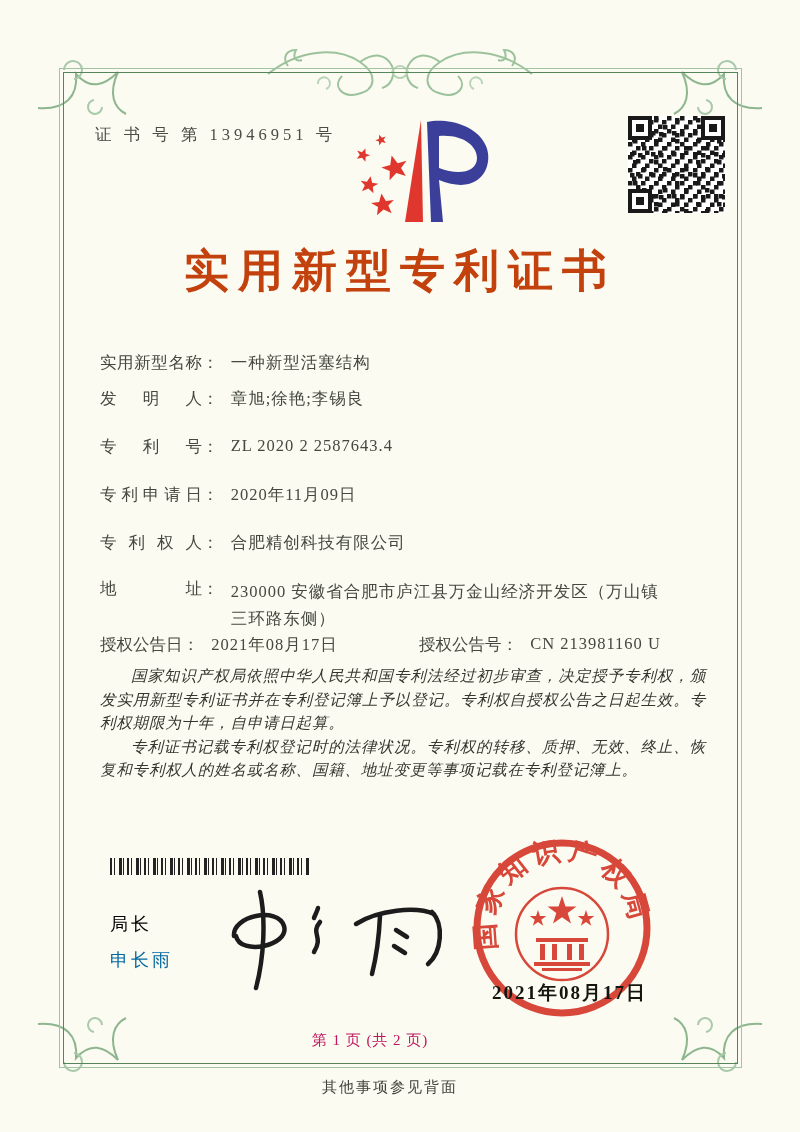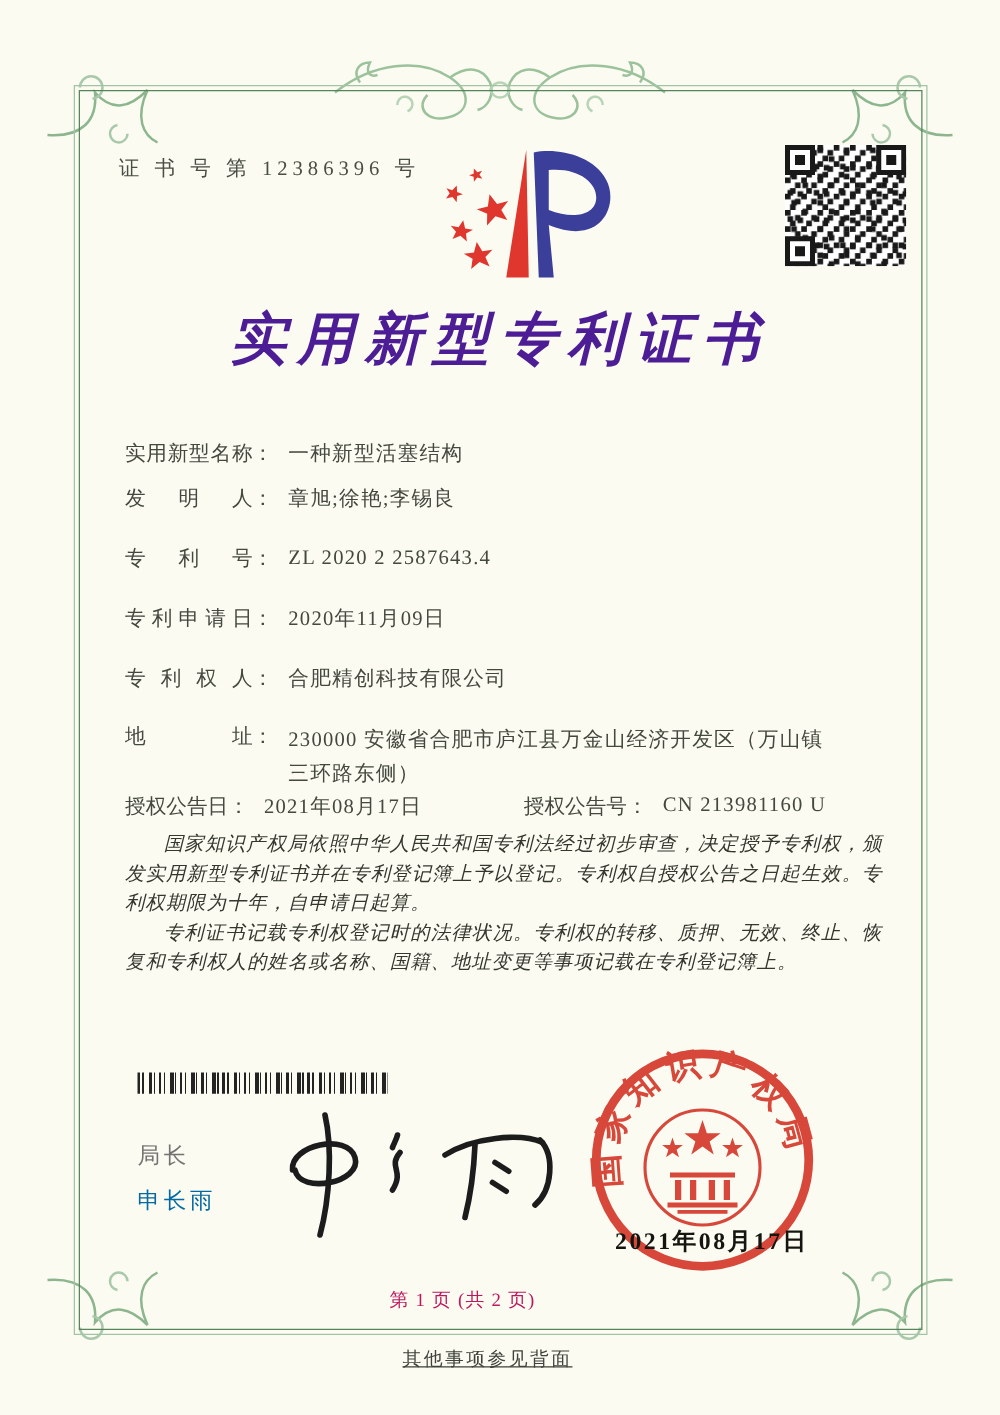--- a/index.html
+++ b/index.html
@@ -17,21 +17,21 @@
     pointer-events:none;
   }
   .ornament{position:absolute;pointer-events:none;}
   .cert-no{
     position:absolute;left:95px;top:124px;font-size:16.5px;letter-spacing:4px;color:#4a4d43;
   }
   .logo{position:absolute;left:333px;top:110px;width:172px;height:128px;}
   .qr{position:absolute;left:628px;top:116px;width:97px;height:97px;}
   .title{
     position:absolute;left:0;top:241px;width:800px;text-align:center;
-    font-size:45px;font-weight:bold;letter-spacing:9px;color:#4c1d95;font-style:italic;
+    font-size:45px;font-weight:bold;letter-spacing:9px;color:#c2410c;
   }
   .fields{position:absolute;left:100px;top:0;width:620px;font-size:16.5px;color:#45483e;}
   .frow{position:absolute;left:0;white-space:nowrap;}
   .lbl{display:inline-block;width:102px;text-align:justify;text-align-last:justify;vertical-align:top;}
   .colon{display:inline-block;vertical-align:top;}
   .val{display:inline-block;margin-left:8px;vertical-align:top;letter-spacing:1px;}
   .val.wrap{white-space:normal;width:440px;line-height:27px;}
   .frow .second{position:absolute;left:319px;top:0;}
   .paras{
     position:absolute;left:100px;top:664px;width:606px;
@@ -39,30 +39,30 @@
   }
   .paras p{margin:0;text-indent:2em;font-style:italic;}
   .barcode{
     position:absolute;left:110px;top:858px;width:200px;height:17px;
     background:repeating-linear-gradient(90deg,
       #232323 0px,#232323 2px,transparent 2px,transparent 4px,
       #232323 4px,#232323 5px,transparent 5px,transparent 9px,
       #232323 9px,#232323 12px,transparent 12px,transparent 13px,
       #232323 13px,#232323 14px,transparent 14px,transparent 17px);
   }
-  .signer-title{position:absolute;left:110px;top:912px;font-size:18px;letter-spacing:3px;color:#737373;}
+  .signer-title{position:absolute;left:110px;top:912px;font-size:18px;letter-spacing:3px;color:#000000;}
   .signer-name{position:absolute;left:110px;top:948px;font-size:18px;letter-spacing:3px;color:#0369a1;}
   .signature{position:absolute;left:218px;top:882px;width:235px;height:112px;}
   .seal{position:absolute;left:468px;top:838px;width:188px;height:188px;}
   .seal-date{
     position:absolute;left:492px;top:980px;font-size:19px;color:#15150f;
     letter-spacing:2px;font-weight:bold;white-space:nowrap;
   }
   .page-no{position:absolute;left:0;top:1031px;width:740px;text-align:center;font-size:15px;color:#be185d;letter-spacing:1px;}
-  .back-note{position:absolute;left:0;top:1078px;width:780px;text-align:center;font-size:15px;color:#3f423a;letter-spacing:2px;text-decoration:underline;}
+  .back-note{position:absolute;left:0;top:1078px;width:780px;text-align:center;font-size:15px;color:#3f423a;letter-spacing:2px;}
 </style>
 </head>
 <body>
 
 <div class="page">
 
   <svg class="ornament" style="left:36px;top:44px" width="92" height="92" viewBox="0 0 92 92">
     <g fill="none" stroke="#8db68e" stroke-width="2">
       <path d="M2,64 C30,66 42,52 40,30 C54,46 68,42 82,28 C72,50 78,64 90,70"></path>
       <path d="M28,26 a9,9 0 1 1 10,9" stroke="#a9c9aa"></path>
@@ -103,21 +103,21 @@
         <path d="M102,30 C116,20 128,22 134,34 C138,44 132,54 124,56"></path>
         <path d="M30,34 C24,26 28,18 38,18 C34,26 38,30 44,28"></path>
         <path d="M60,52 a6,6 0 1 1 8,5" stroke="#b7d4b7"></path>
       </g>
       <path d="M134,40 C138,32 146,32 150,40 C146,48 138,48 134,40" stroke="#b7d4b7"></path>
     </g>
   </svg>
 
   <div class="frame"></div>
 
-  <div class="cert-no">证 书 号 第 12386396 号</div>
+  <div class="cert-no">证 书 号 第 13946951 号</div>
 
   <svg class="logo" viewBox="0 0 172 128">
     <defs>
       <path id="st" d="M0,-10 L2.94,-3.09 10,-3.09 4.5,1.18 6.47,8.09 0,4 L-6.47,8.09 -4.5,1.18 -10,-3.09 -2.94,-3.09 Z"></path>
     </defs>
     <g fill="#df372e">
       <use href="#st" transform="translate(62,58) scale(1.3) rotate(-15)"></use>
       <use href="#st" transform="translate(36,75) scale(0.9) rotate(10)"></use>
       <use href="#st" transform="translate(50,95) scale(1.15) rotate(-8)"></use>
       <use href="#st" transform="translate(30,45) scale(0.7) rotate(20)"></use>

